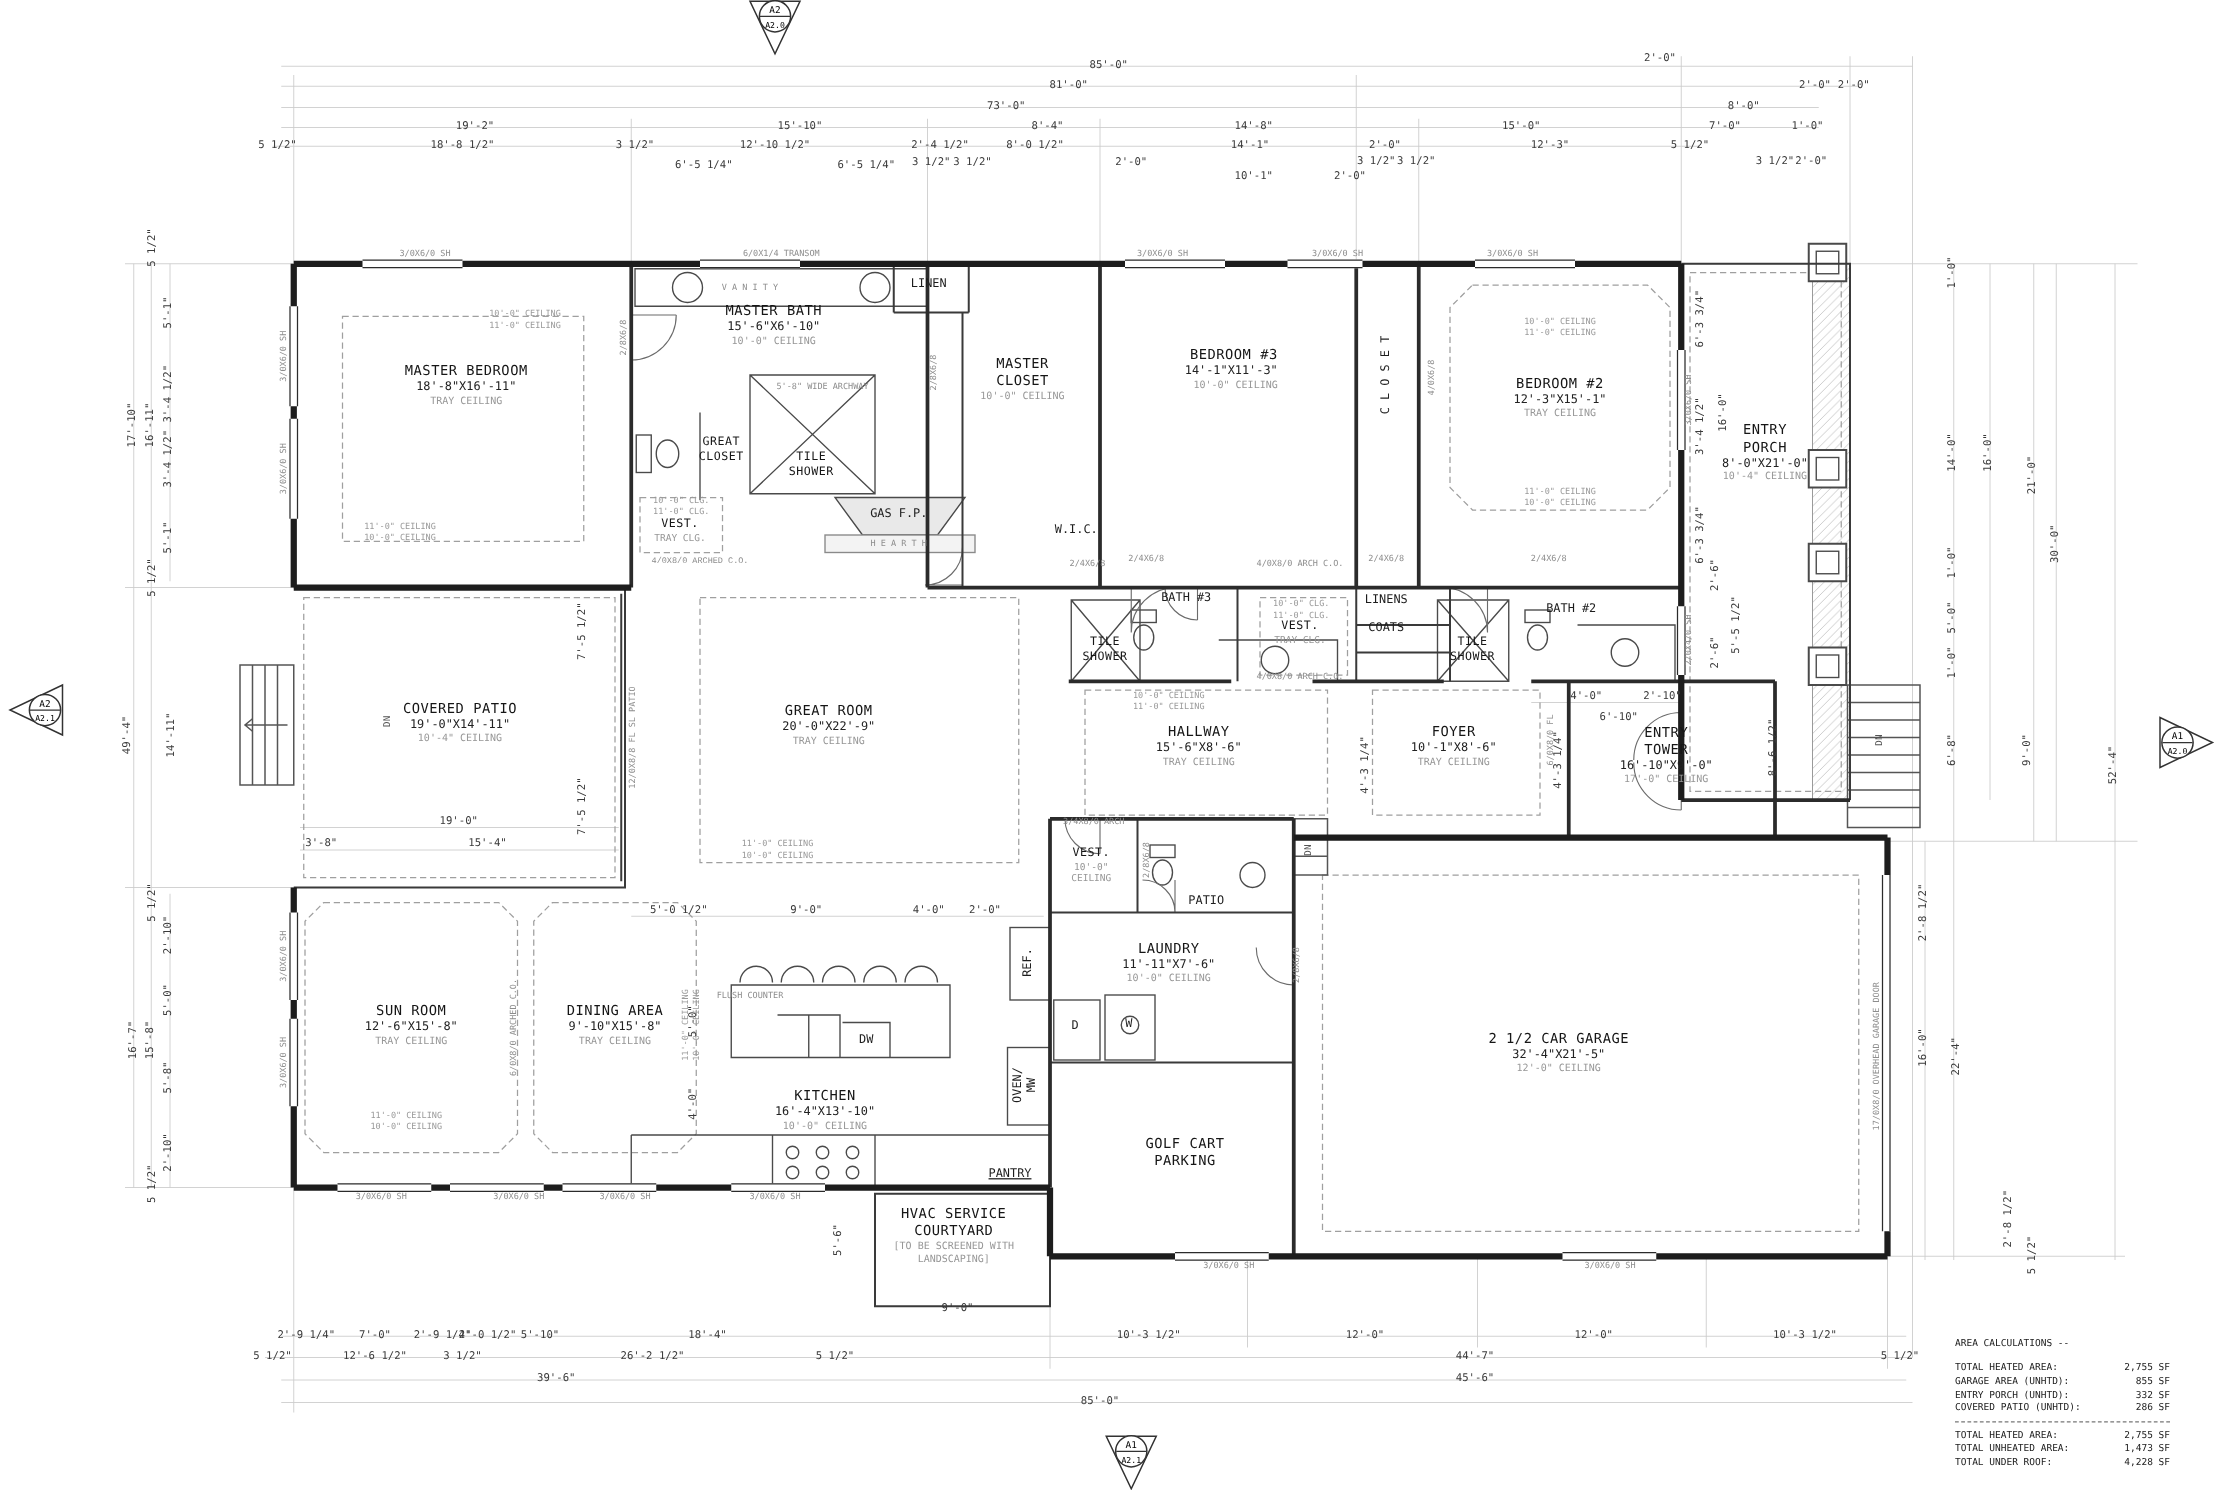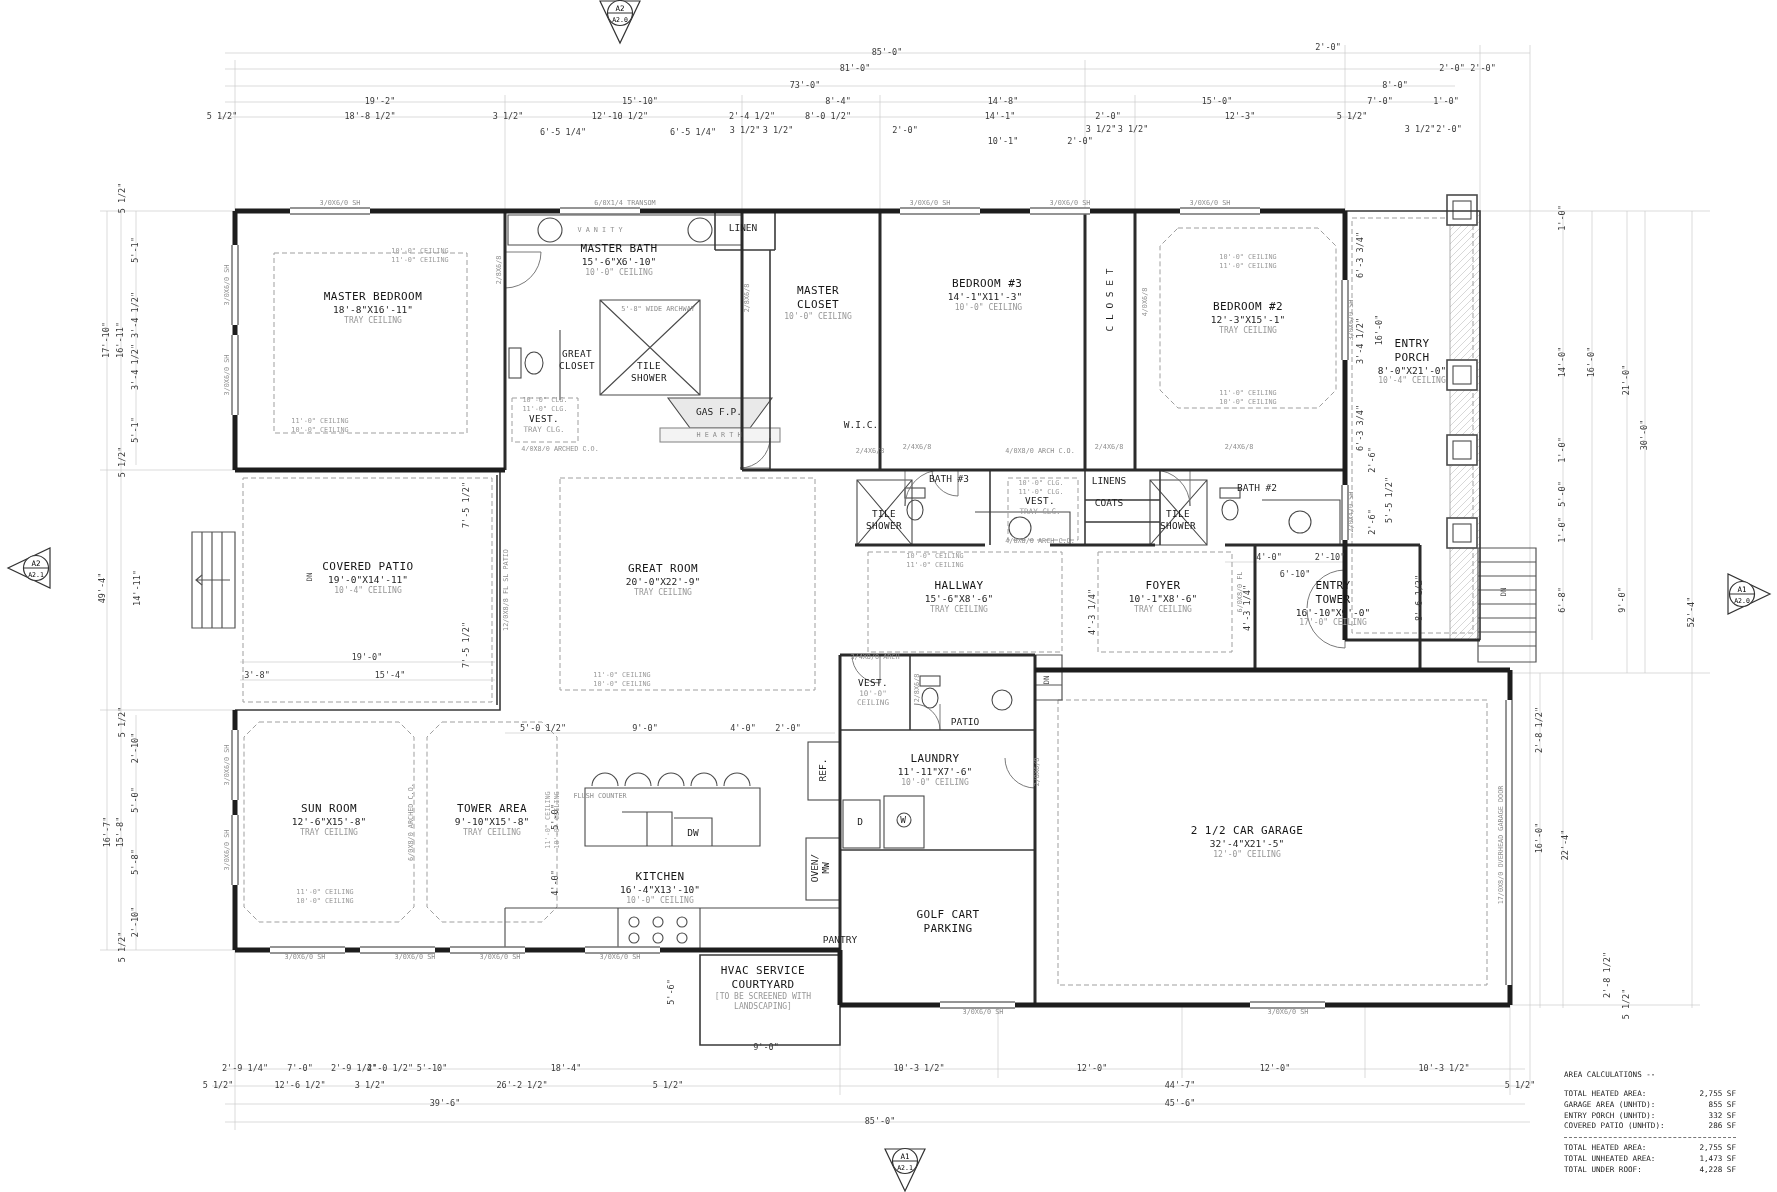--- a/index.html
+++ b/index.html
@@ -344,21 +344,21 @@
 11'-0" CLG.</div>
       <div class="note rot" style="position: absolute; left: 553px; top: 820px;">11'-0" CEILING
 10'-0" CEILING</div>
       <div class="lbl md" style="position: absolute; left: 743px; top: 228px;">LINEN</div>
       <div class="lbl md" style="position: absolute; left: 1109px; top: 481px;">LINENS</div>
       <div class="lbl md" style="position: absolute; left: 1109px; top: 503px;">COATS</div>
       <div class="lbl md" style="position: absolute; left: 861px; top: 425px;">W.I.C.</div>
       <div class="lbl md" style="position: absolute; left: 949px; top: 479px;">BATH #3</div>
       <div class="lbl md" style="position: absolute; left: 1257px; top: 488px;">BATH #2</div>
       <div class="lbl md" style="position: absolute; left: 965px; top: 722px;">PATIO</div>
-      <div class="lbl md" style="position: absolute; left: 840px; top: 940px;">PANTRY</div>
+      <div class="lbl md" style="position: absolute; left: 808px; top: 940px; text-decoration: underline;">PANTRY</div>
       <div class="lbl md" style="position: absolute; left: 719px; top: 412px;">GAS F.P.</div>
       <div class="lbl xs" style="position: absolute; left: 719px; top: 436px;">H E A R T H</div>
       <div class="lbl xs" style="position: absolute; left: 600px; top: 231px;">V A N I T Y</div>
       <div class="lbl xs" style="position: absolute; left: 600px; top: 797px;">FLUSH COUNTER</div>
       <div class="lbl md" style="position: absolute; left: 693px; top: 833px;">DW</div>
       <div class="lbl md" style="position: absolute; left: 860px; top: 822px;">D</div>
       <div class="lbl md" style="position: absolute; left: 903px; top: 820px;">W</div>
       <div class="lbl md rot" style="position: absolute; left: 823px; top: 770px;">REF.</div>
       <div class="lbl md rot" style="position: absolute; left: 821px; top: 868px;">OVEN/
 MW</div>
@@ -371,21 +371,21 @@
       <div class="room" style="position: absolute; left: 818px; top: 303px;"><div class="rn">MASTER</div><div class="rn">CLOSET</div><div class="rc">10'-0" CEILING</div></div>
       <div class="room" style="position: absolute; left: 985px; top: 295px; text-align: right;"><div class="rn">BEDROOM #3</div><div class="rd">14'-1"X11'-3"</div><div class="rc">10'-0" CEILING</div></div>
       <div class="room" style="position: absolute; left: 1248px; top: 318px;"><div class="rn">BEDROOM #2</div><div class="rd">12'-3"X15'-1"</div><div class="rc">TRAY CEILING</div></div>
       <div class="room" style="position: absolute; left: 1412px; top: 362px;"><div class="rn">ENTRY</div><div class="rn">PORCH</div><div class="rd">8'-0"X21'-0"</div><div class="rc">10'-4" CEILING</div></div>
       <div class="room" style="position: absolute; left: 368px; top: 578px;"><div class="rn">COVERED PATIO</div><div class="rd">19'-0"X14'-11"</div><div class="rc">10'-4" CEILING</div></div>
       <div class="room" style="position: absolute; left: 663px; top: 580px;"><div class="rn">GREAT ROOM</div><div class="rd">20'-0"X22'-9"</div><div class="rc">TRAY CEILING</div></div>
       <div class="room" style="position: absolute; left: 959px; top: 597px;"><div class="rn">HALLWAY</div><div class="rd">15'-6"X8'-6"</div><div class="rc">TRAY CEILING</div></div>
       <div class="room" style="position: absolute; left: 1163px; top: 597px;"><div class="rn">FOYER</div><div class="rd">10'-1"X8'-6"</div><div class="rc">TRAY CEILING</div></div>
       <div class="room" style="position: absolute; left: 1333px; top: 604px;"><div class="rn">ENTRY</div><div class="rn">TOWER</div><div class="rd">16'-10"X9'-0"</div><div class="rc">17'-0" CEILING</div></div>
       <div class="room" style="position: absolute; left: 329px; top: 820px;"><div class="rn">SUN ROOM</div><div class="rd">12'-6"X15'-8"</div><div class="rc">TRAY CEILING</div></div>
-      <div class="room" style="position: absolute; left: 492px; top: 820px;"><div class="rn">TOWER AREA</div><div class="rd">9'-10"X15'-8"</div><div class="rc">TRAY CEILING</div></div>
+      <div class="room" style="position: absolute; left: 492px; top: 820px;"><div class="rn">DINING AREA</div><div class="rd">9'-10"X15'-8"</div><div class="rc">TRAY CEILING</div></div>
       <div class="room" style="position: absolute; left: 660px; top: 888px;"><div class="rn">KITCHEN</div><div class="rd">16'-4"X13'-10"</div><div class="rc">10'-0" CEILING</div></div>
       <div class="room" style="position: absolute; left: 935px; top: 770px;"><div class="rn">LAUNDRY</div><div class="rd">11'-11"X7'-6"</div><div class="rc">10'-0" CEILING</div></div>
       <div class="room" style="position: absolute; left: 1247px; top: 842px;"><div class="rn">2 1/2 CAR GARAGE</div><div class="rd">32'-4"X21'-5"</div><div class="rc">12'-0" CEILING</div></div>
       <div class="room" style="position: absolute; left: 948px; top: 922px;"><div class="rn">GOLF CART</div><div class="rn">PARKING</div></div>
       <div class="room" style="position: absolute; left: 763px; top: 988px;"><div class="rn">HVAC SERVICE</div><div class="rn">COURTYARD</div><div class="rc">[TO BE SCREENED WITH</div><div class="rc">LANDSCAPING]</div></div>
       <div class="room smr" style="position: absolute; left: 577px; top: 360px;"><div class="rn">GREAT</div><div class="rn">CLOSET</div></div>
       <div class="room smr" style="position: absolute; left: 649px; top: 372px;"><div class="rn">TILE</div><div class="rn">SHOWER</div></div>
       <div class="room smr" style="position: absolute; left: 884px; top: 520px;"><div class="rn">TILE</div><div class="rn">SHOWER</div></div>
       <div class="room smr" style="position: absolute; left: 1178px; top: 520px;"><div class="rn">TILE</div><div class="rn">SHOWER</div></div>
       <div class="room smr" style="position: absolute; left: 544px; top: 424px;"><div class="rn">VEST.</div><div class="rc">TRAY CLG.</div></div>

